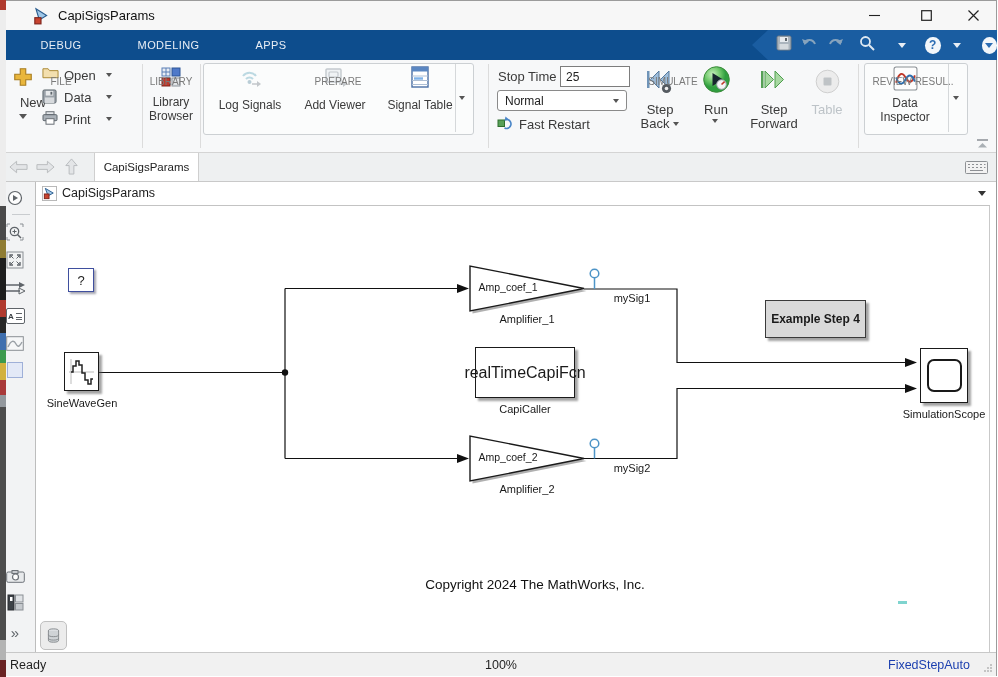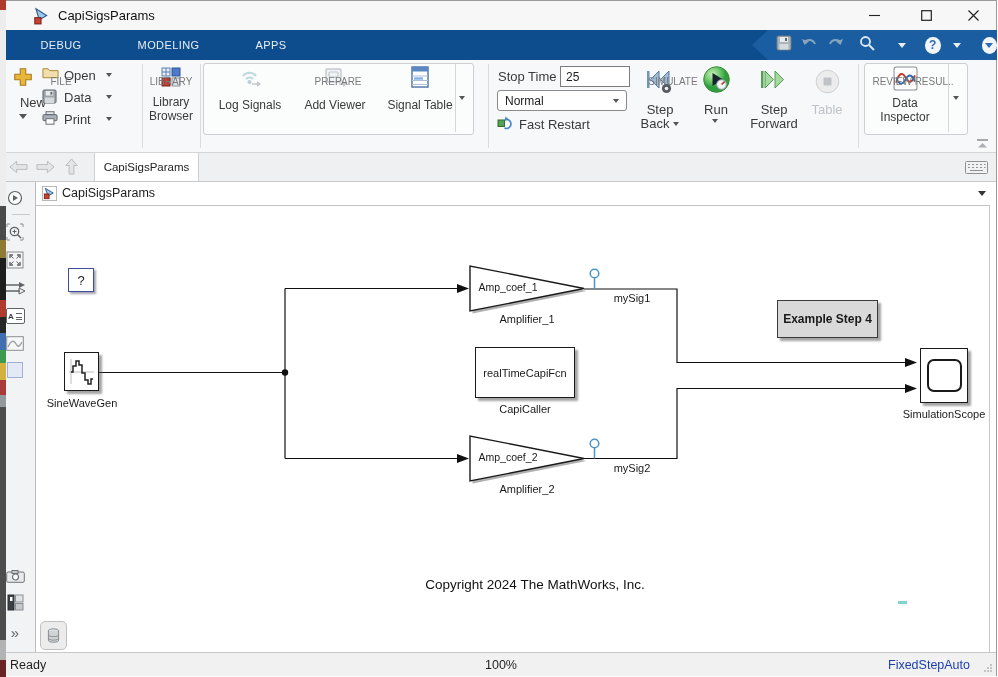--- a/index.html
+++ b/index.html
@@ -459,30 +459,30 @@
     <path d="M4 4 V29 M2 17 H27" stroke="#bbb" stroke-width="1"></path>
     <path d="M4 17 h2 v-6 h3 v-5 h3 v4 h3 v8 h3 v7 h3 v4 h3 v-5 h2" stroke="#222" fill="none" stroke-width="1.5"></path>
   </svg>
 </div>
 <div class="blklabel" style="left:36px;top:397px;width:92px;">SineWaveGen</div>
 
 <div class="gaintext" style="left:472px;top:281px;width:72px;">Amp_coef_1</div>
 <div class="blklabel" style="left:470px;top:313px;width:114px;">Amplifier_1</div>
 <div class="sigtext" style="left:597px;top:292px;width:70px;">mySig1</div>
 
-<div class="blk" style="left:475px;top:347px;width:100px;height:51px;display:flex;align-items:center;justify-content:center;font-size:11px;color:#1a1a1a;">
+<div class="blk" style="left:475px;top:347px;width:100px;height:51px;display:flex;align-items:center;justify-content:center;font-size:16px;color:#1a1a1a;">
       <span>realTimeCapiFcn</span>
     </div>
 <div class="blklabel" style="left:475px;top:403px;width:100px;">CapiCaller</div>
 
 <div class="gaintext" style="left:472px;top:451px;width:72px;">Amp_coef_2</div>
 <div class="blklabel" style="left:470px;top:483px;width:114px;">Amplifier_2</div>
 <div class="sigtext" style="left:597px;top:462px;width:70px;">mySig2</div>
 
-<div class="blk" style="left:765px;top:300px;width:101px;height:38px;background:#d9d9d9;border-color:#3a3a3a;display:flex;align-items:center;justify-content:center;font-size:12px;font-weight:bold;color:#1a1a1a;margin-left:12px;">
+<div class="blk" style="left:765px;top:300px;width:101px;height:38px;background:#d9d9d9;border-color:#3a3a3a;display:flex;align-items:center;justify-content:center;font-size:12px;font-weight:bold;color:#1a1a1a;">
       <span>Example Step 4</span>
     </div>
 
 <div class="blk" style="left:920px;top:348px;width:48px;height:55px;display:flex;align-items:center;justify-content:center;">
   <div style="width:31px;height:29px;border:2px solid #1a1a1a;border-radius:7px;"></div>
 </div>
 <div class="blklabel" style="left:880px;top:408px;width:128px;">SimulationScope</div>
 
 <div class="abs" style="left:898px;top:601px;width:9px;height:3px;background:#7fd4cf;"></div>
 

